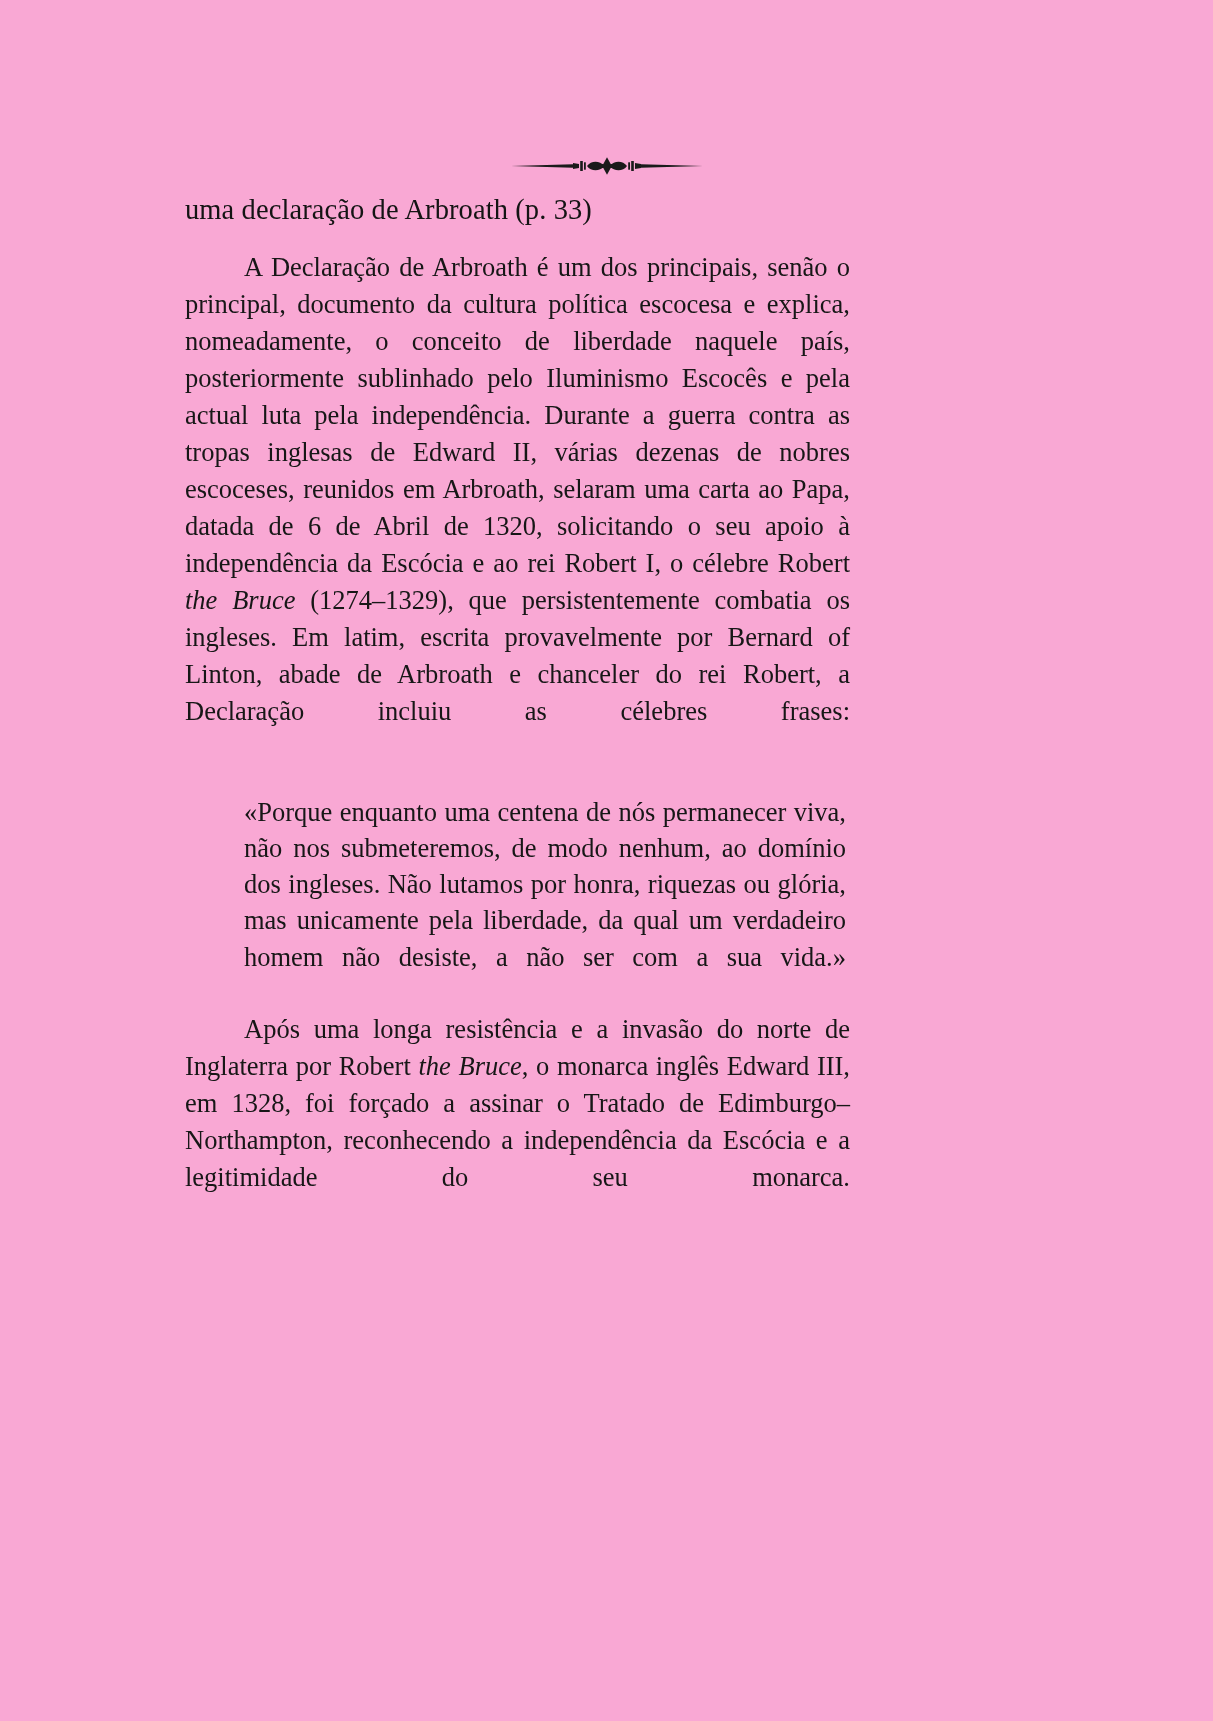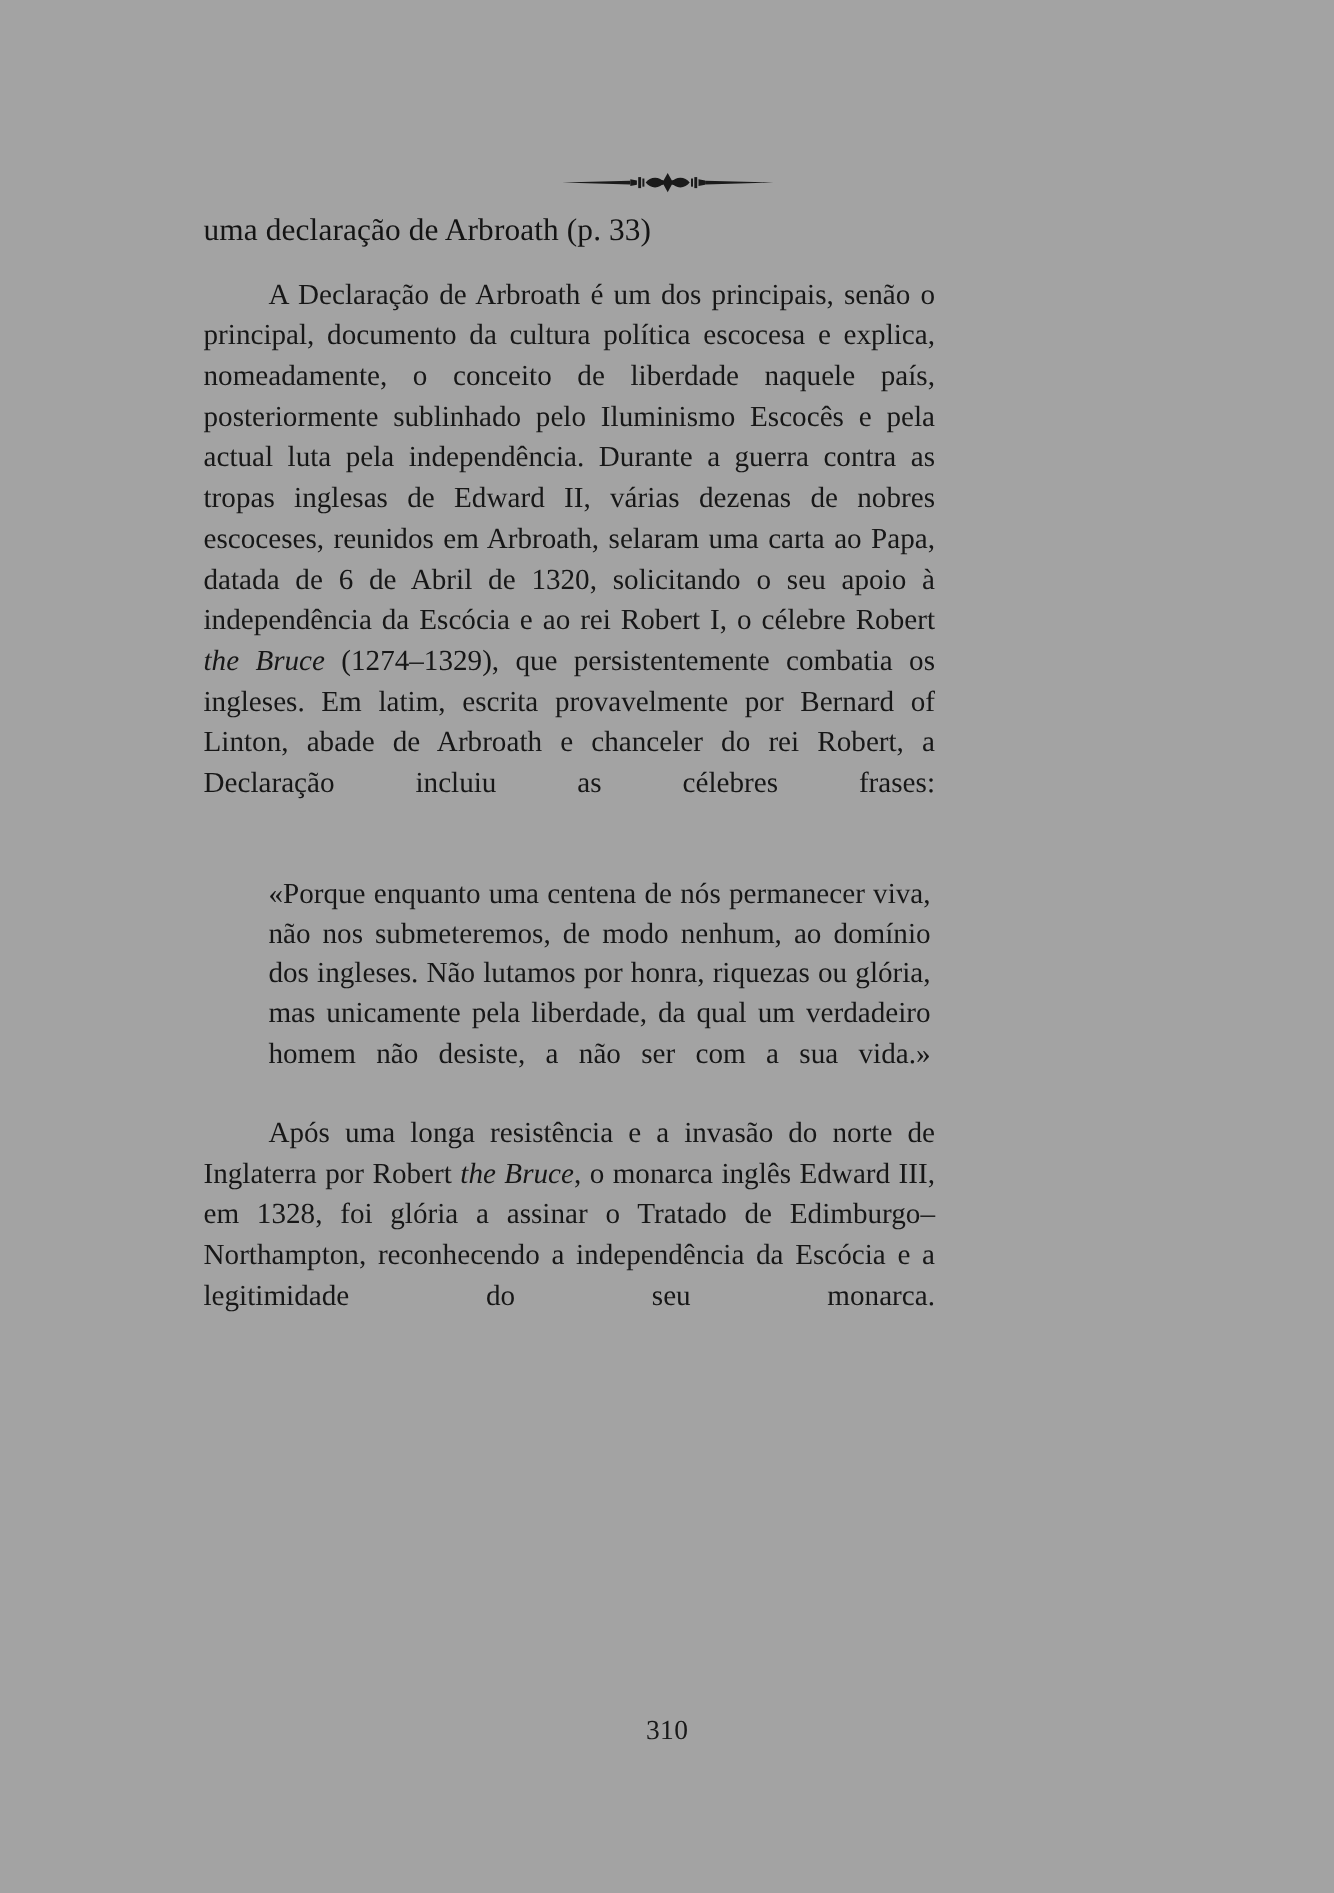--- a/index.html
+++ b/index.html
@@ -5,21 +5,21 @@
   html, body {
     margin: 0;
     padding: 0;
     background: #ffffff;
   }
 
   .page {
     position: relative;
     width: 1213px;
     height: 1721px;
-    background: #a3a3a3;
+    background: #f9a8d4;
     margin: 0 auto;
     overflow: hidden;
     font-family: "Liberation Serif", "DejaVu Serif", serif;
     color: #171717;
     -webkit-font-smoothing: antialiased;
   }
 
   
   .ornament-wrap {
     position: absolute;
@@ -146,20 +146,19 @@
 
     <h1 class="heading">uma declaração de Arbroath (p. 33)</h1>
 
     <p class="body">
       <span>A Declaração de Arbroath é um dos principais, senão o principal, documento da cultura política escocesa e explica, nomeadamente, o conceito de liberdade naquele país, posteriormente sublinhado pelo Iluminismo Escocês e pela actual luta pela independência. Durante a guerra contra as tropas inglesas de Edward II, várias dezenas de nobres escoceses, reunidos em Arbroath, selaram uma carta ao Papa, datada de 6 de Abril de 1320, solicitando o seu apoio à independência da Escócia e ao rei Robert I, o célebre Robert </span><em class="it">the Bruce</em><span> (1274–1329), que persistentemente combatia os ingleses. Em latim, escrita provavelmente por Bernard of Linton, abade de Arbroath e chanceler do rei Robert, a Declaração incluiu as célebres frases:</span>
     </p>
 
     <p class="quote">«Porque enquanto uma centena de nós permanecer viva, não nos submeteremos, de modo nenhum, ao domínio dos ingleses. Não lutamos por honra, riquezas ou glória, mas unicamente pela liberdade, da qual um verdadeiro homem não desiste, a não ser com a sua vida.»</p>
 
     <p class="body after-quote">
-      <span>Após uma longa resistência e a invasão do norte de Inglaterra por Robert </span><em class="it">the Bruce</em><span>, o monarca inglês Edward III, em 1328, foi glória a assinar o Tratado de Edimburgo–Northampton, reconhecendo a independência da Escócia e a legitimidade do seu monarca.</span>
+      <span>Após uma longa resistência e a invasão do norte de Inglaterra por Robert </span><em class="it">the Bruce</em><span>, o monarca inglês Edward III, em 1328, foi forçado a assinar o Tratado de Edimburgo–Northampton, reconhecendo a independência da Escócia e a legitimidade do seu monarca.</span>
     </p>
 
   </div>
 
-  <div class="folio">310</div>
 
 </div>
 
 </body></html>

